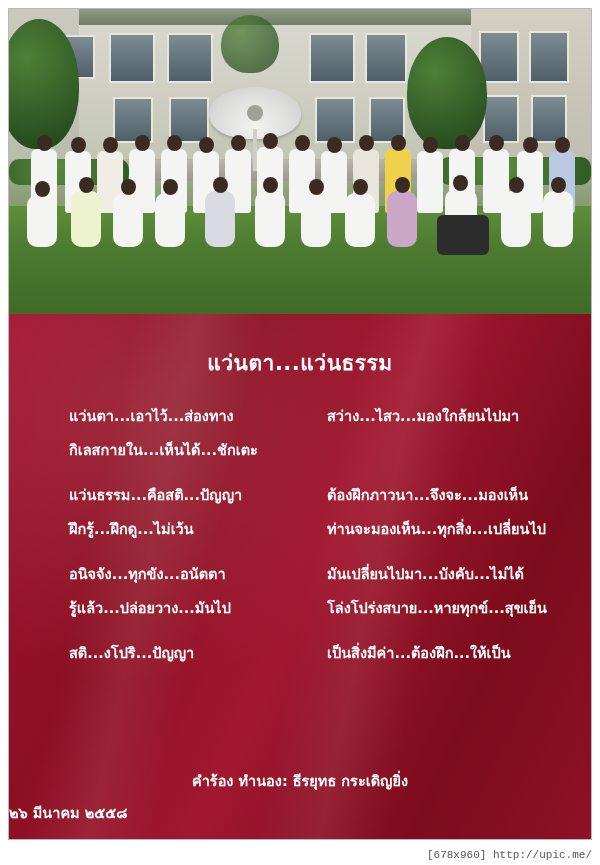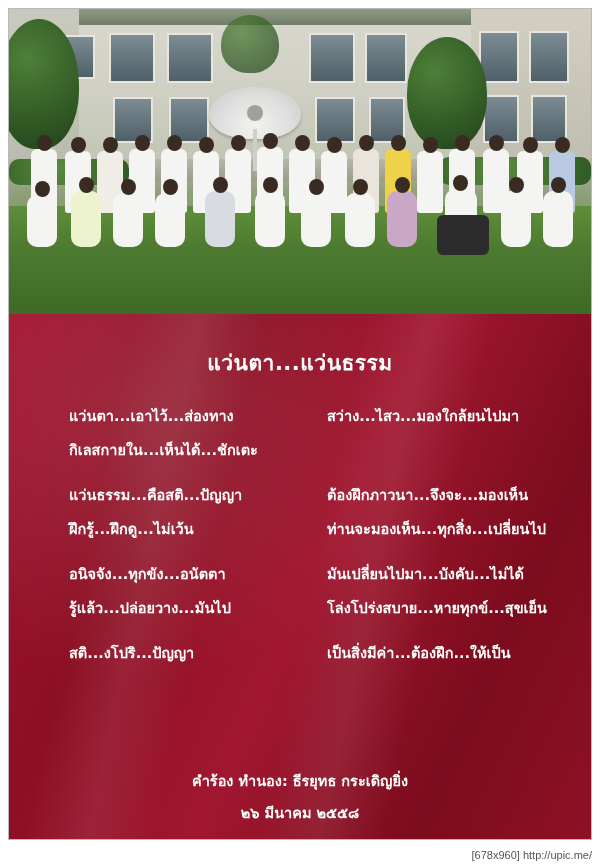--- a/index.html
+++ b/index.html
@@ -175,33 +175,32 @@
     left: 0; right: 0;
     top: 455px;
     text-align: center;
     font-size: 14.5px;
     font-weight: bold;
   }
   .date {
     position: absolute;
     left: 0; right: 0;
     top: 487px;
-    text-align: center;
     font-size: 14.5px;
     font-weight: bold;
   }
 
   
   .footer {
     position: absolute;
     right: 8px;
     bottom: 4px;
     font-size: 11px;
     color: #555555;
-    font-family: Liberation Sans, sans-serif;
+    font-family: Liberation Mono, monospace;
   }
 </style>
 </head>
 <body>
 
 <div class="page">
 
   <div class="card">
 
     <div class="photo">

